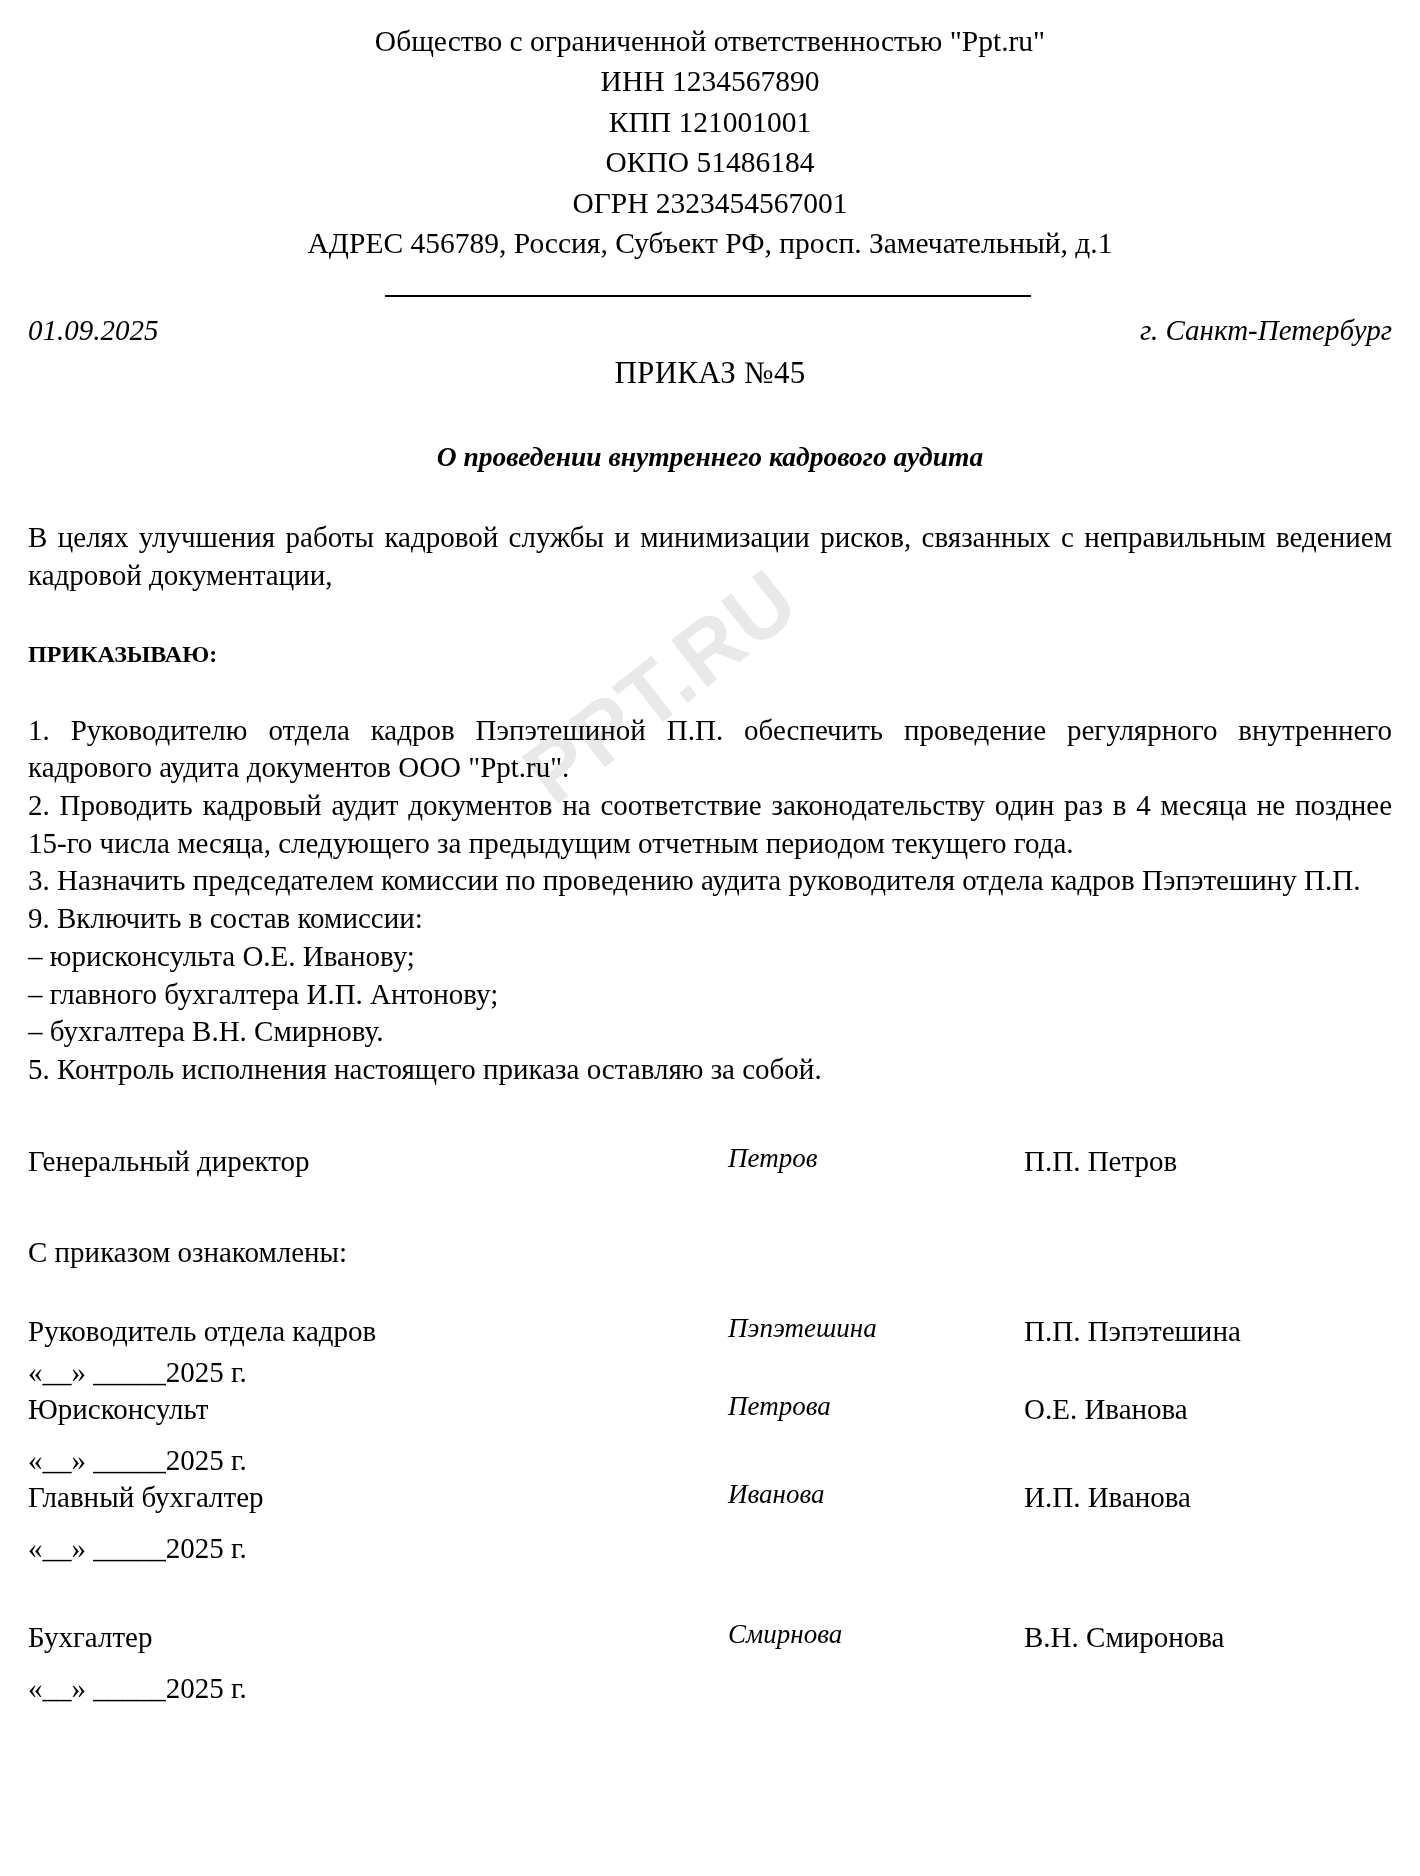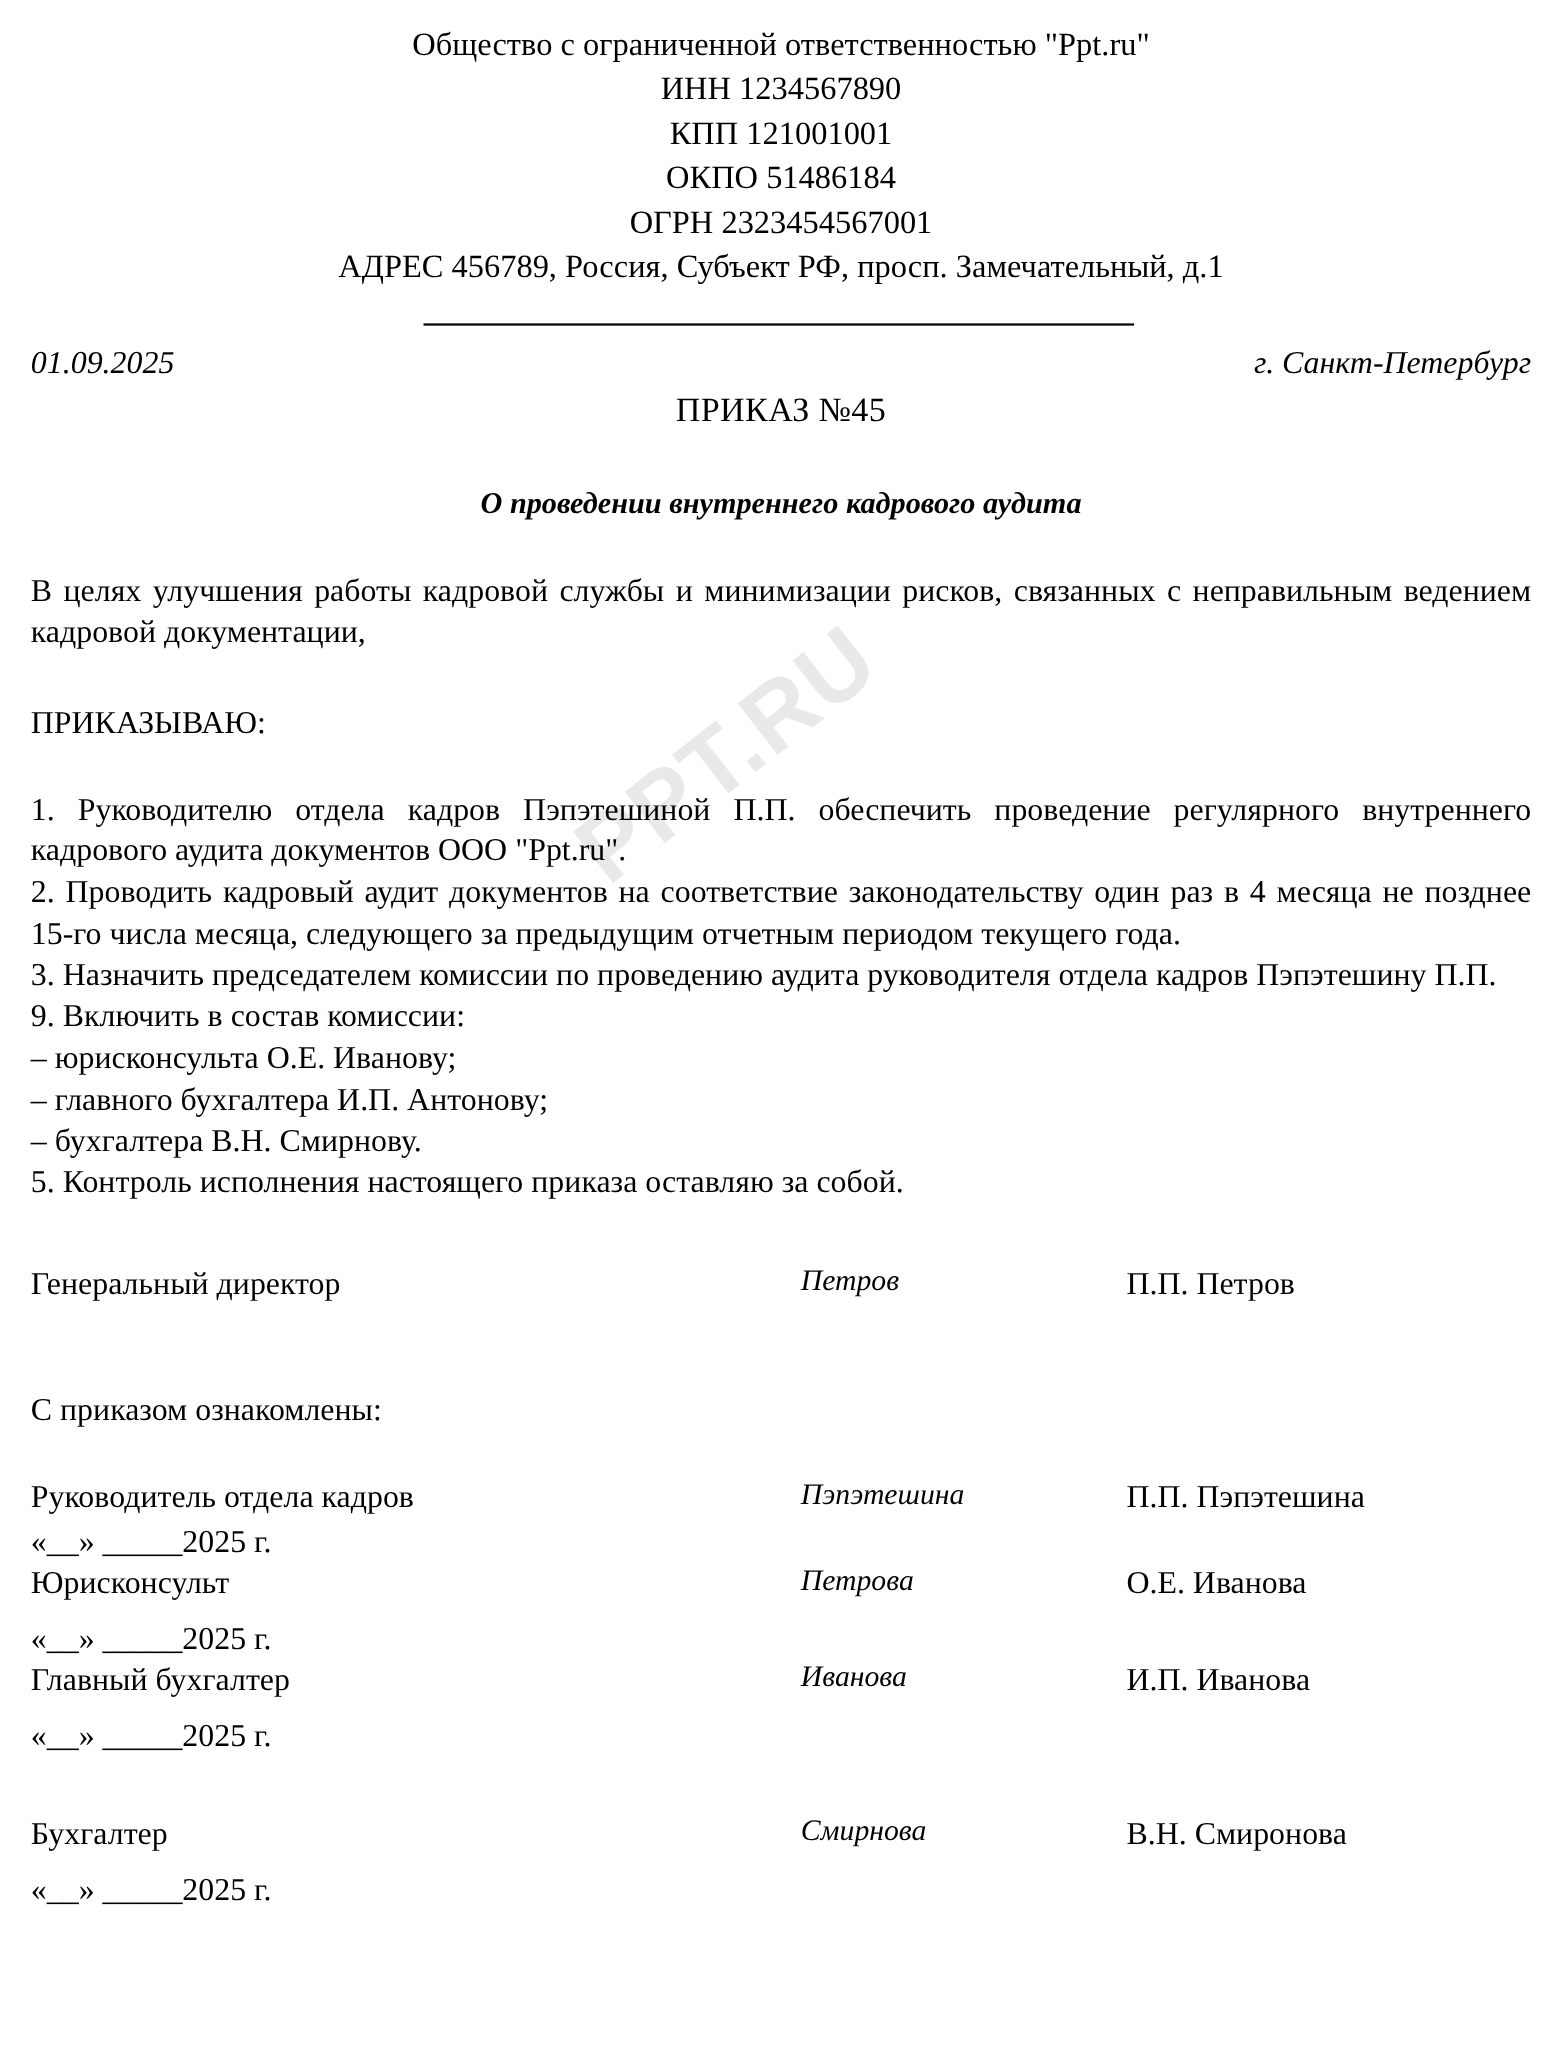--- a/index.html
+++ b/index.html
@@ -85,22 +85,22 @@
   }
 
   
   .para {
     font-size: 29px;
     line-height: 1.30;
     text-align: justify;
     margin-top: 46px;
   }
   .order-head {
-    font-size: 29px;
-    font-weight: normal;
+    font-size: 24px;
+    font-weight: bold;
     margin-top: 46px;
   }
   .clauses {
     margin-top: 44px;
     font-size: 29px;
     line-height: 1.30;
   }
   .clause { text-align: justify; }
   .clause.nojust { text-align: left; }
   .dash-item { text-align: left; padding-left: 20px; text-indent: -20px; }
@@ -126,21 +126,21 @@
   }
   .sig-sign .rule {
     border-bottom: 3px solid #000;
     height: 0;
     width: 210px;
     margin: 0 auto;
   }
   .sig-sign .rule.drop { margin-top: 46px; }
   .sig-name { flex: 1 1 auto; padding-left: 46px; padding-top: 2px; }
 
-  .ack-head { font-size: 29px; margin-top: 80px; }
+  .ack-head { font-size: 29px; margin-top: 56px; }
   .ack-first { margin-top: 42px; }
 
   .datefill { font-size: 29px; margin-top: 6px; }
 </style>
 </head>
 <body>
 
 <div class="page">
 
   <div class="watermark">PPT.RU</div>

